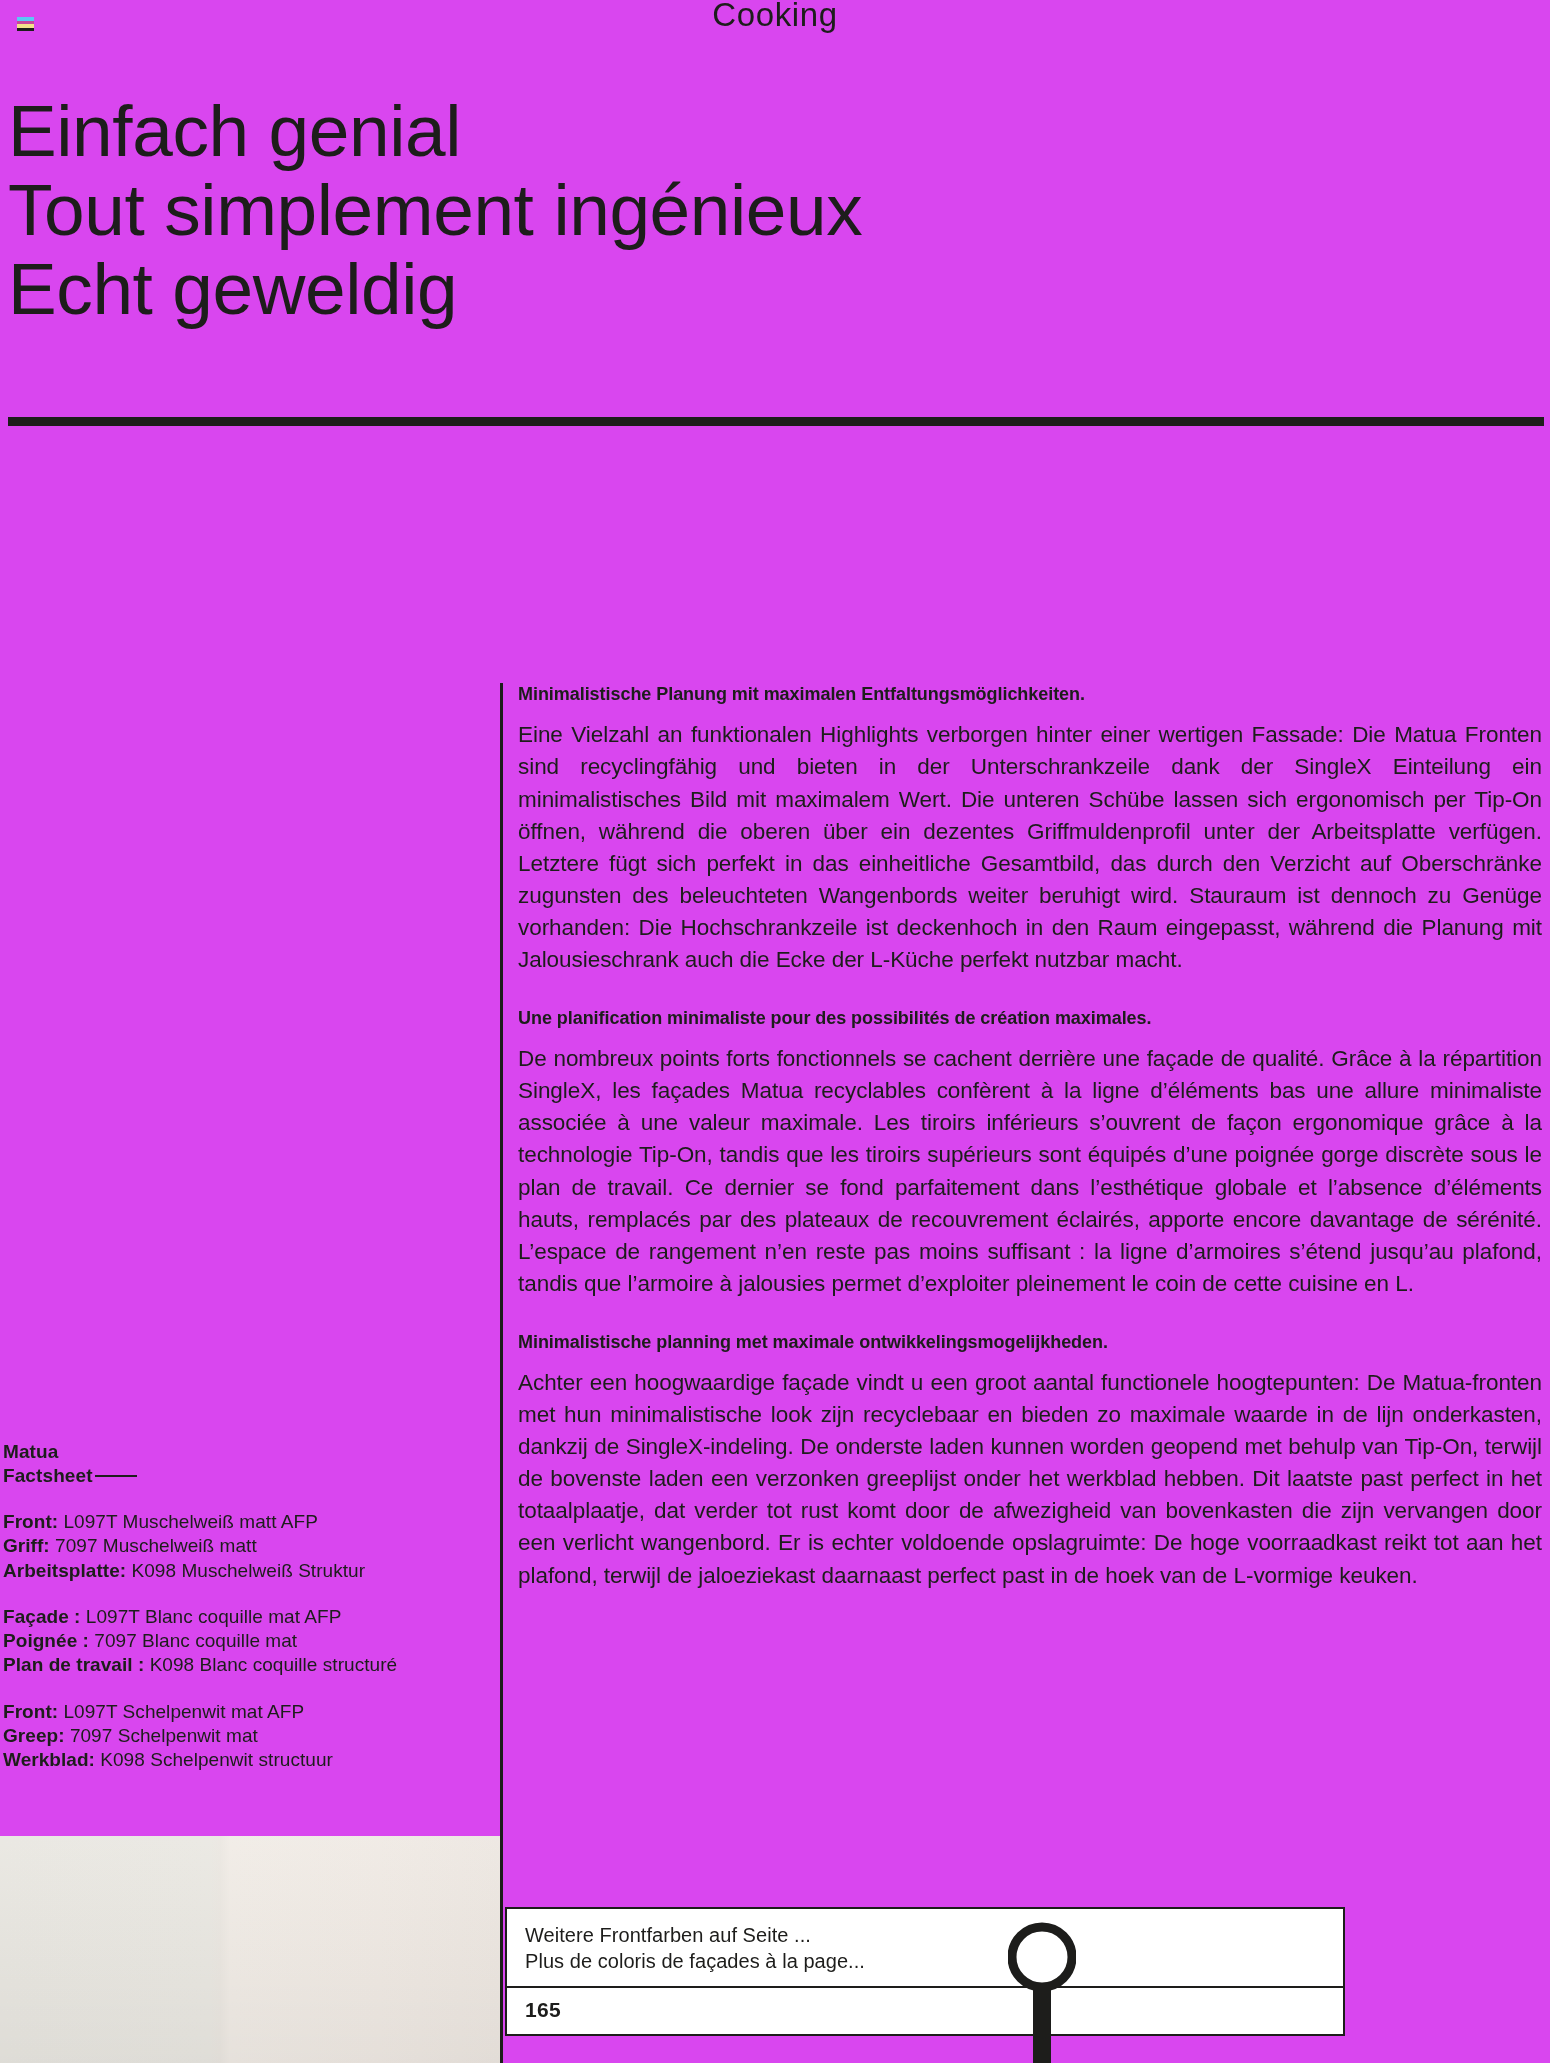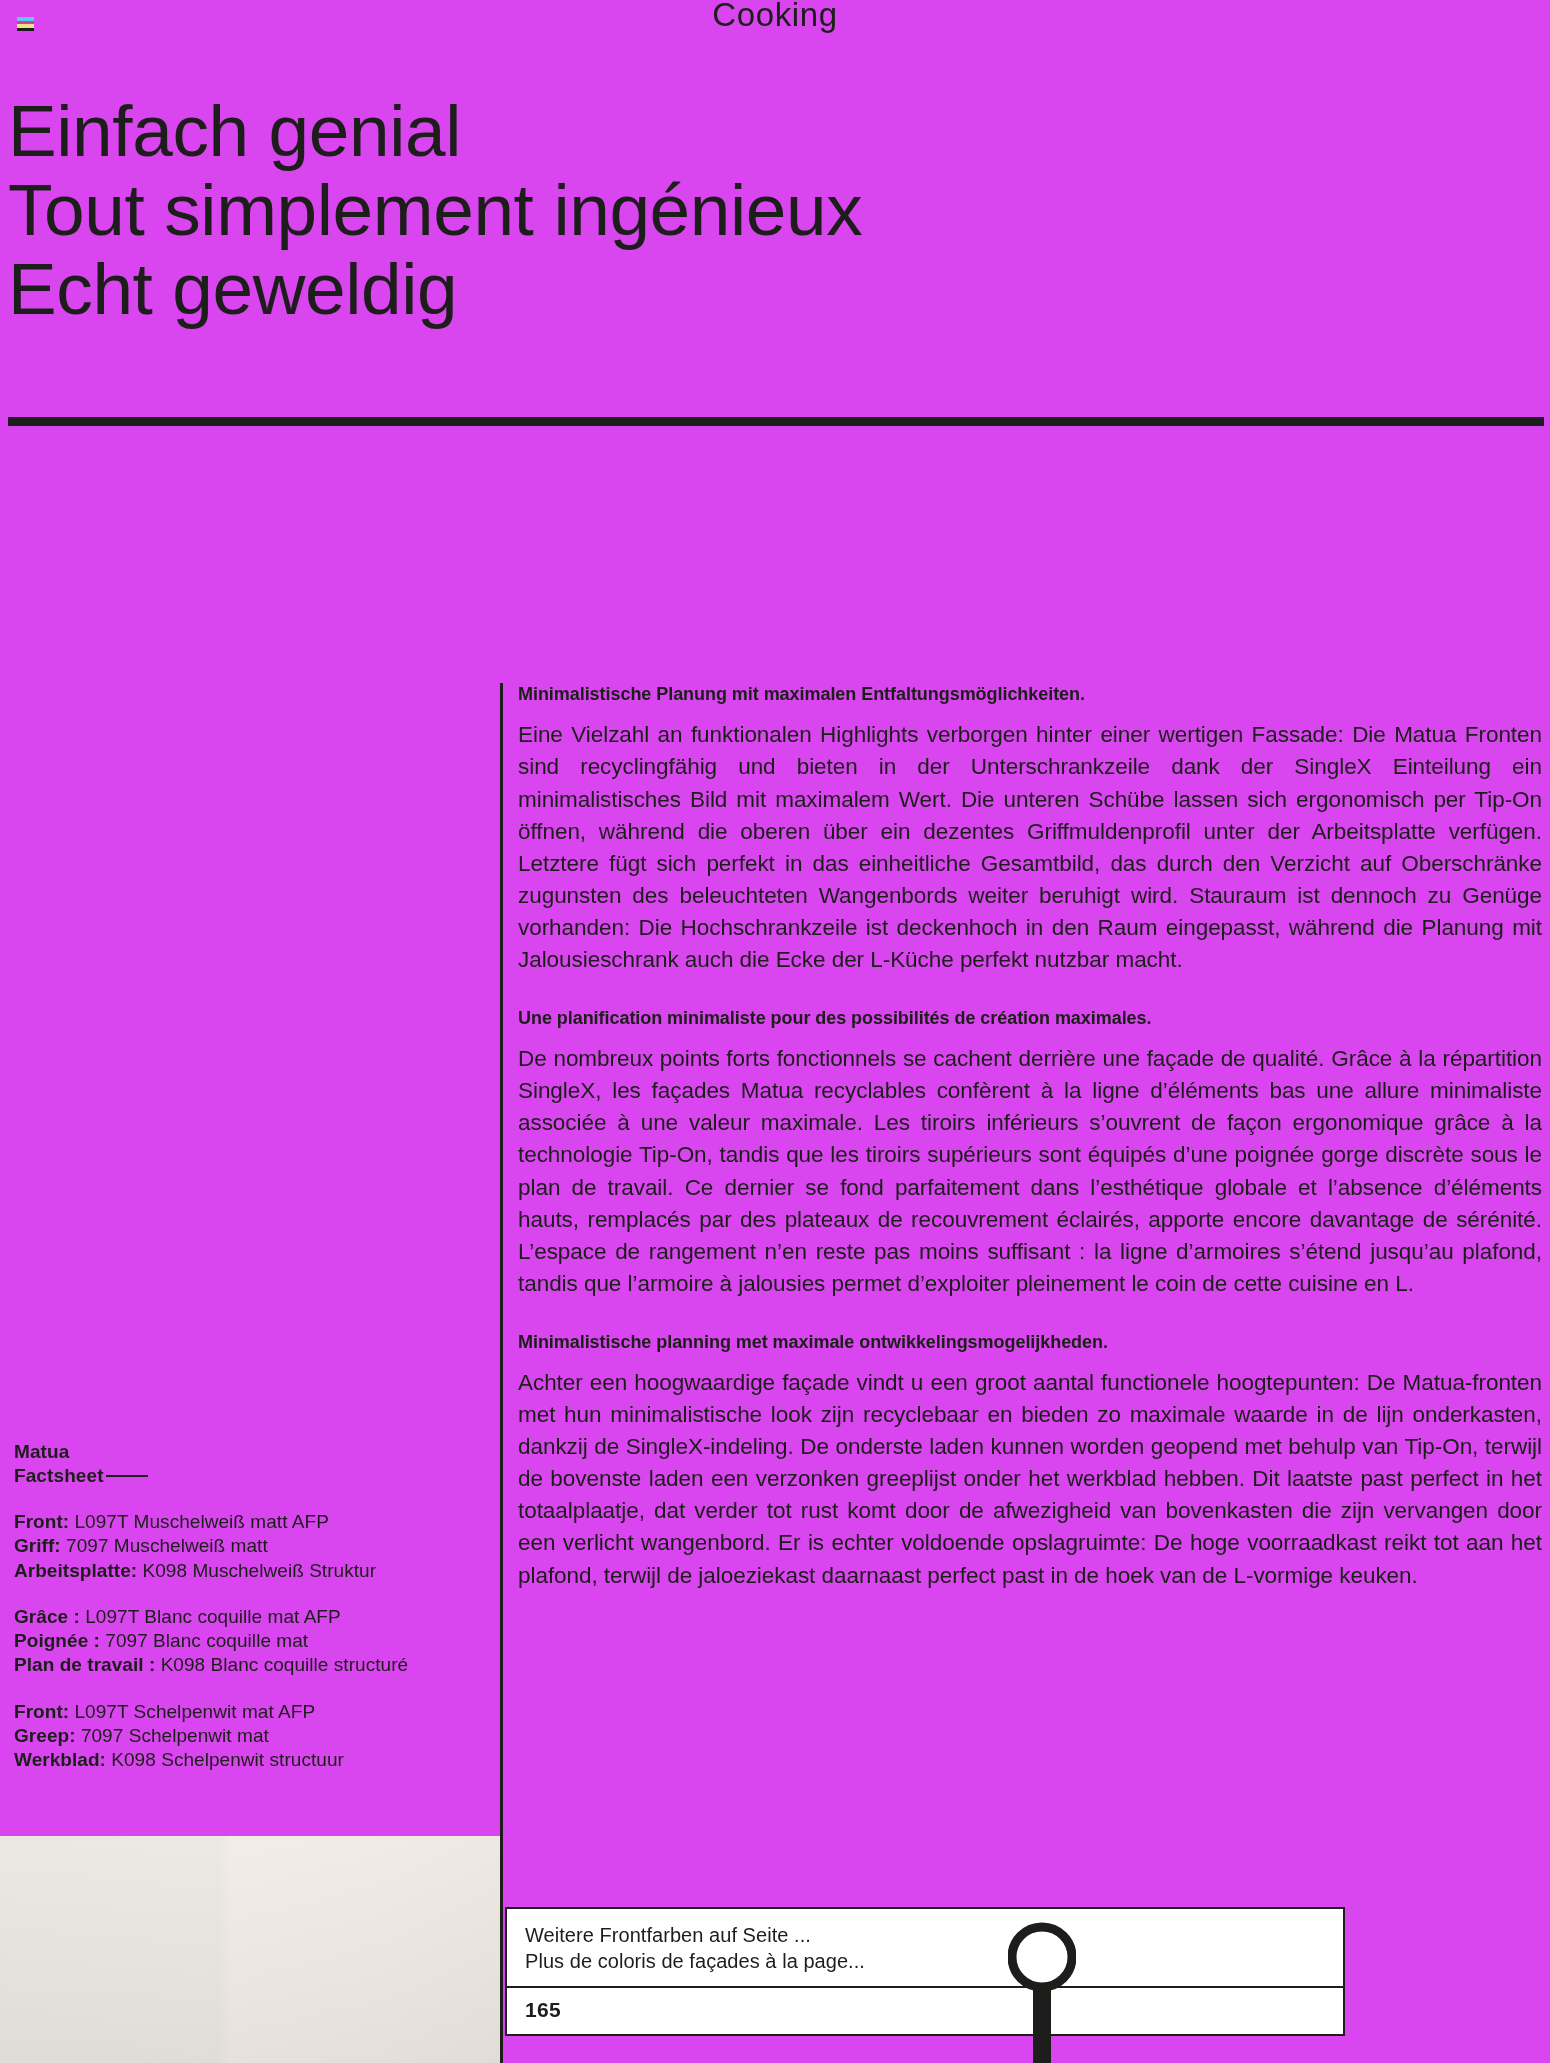--- a/index.html
+++ b/index.html
@@ -72,21 +72,21 @@
     left: 8px;
     top: 417px;
     width: 1536px;
     height: 9px;
     background: #1d1d1b;
   }
 
   
   .left-col {
     position: absolute;
-    left: 14px;
+    left: 3px;
     top: 1440px;
     width: 500px;
   }
 
   .fact-title {
     font-size: 19px;
     font-weight: 700;
     line-height: 1.26;
     letter-spacing: 0.1px;
     display: block;
@@ -240,21 +240,21 @@
       <span class="fact-dash"></span>
     </div>
 
     <div class="fact-group">
       <div><span class="lbl">Front:</span><span> L097T Muschelweiß matt AFP</span></div>
       <div><span class="lbl">Griff:</span><span> 7097 Muschelweiß matt</span></div>
       <div><span class="lbl">Arbeitsplatte:</span><span> K098 Muschelweiß Struktur</span></div>
     </div>
 
     <div class="fact-group">
-      <div><span class="lbl">Grâce :</span><span> L097T Blanc coquille mat AFP</span></div>
+      <div><span class="lbl">Façade :</span><span> L097T Blanc coquille mat AFP</span></div>
       <div><span class="lbl">Poignée :</span><span> 7097 Blanc coquille mat</span></div>
       <div><span class="lbl">Plan de travail :</span><span> K098 Blanc coquille structuré</span></div>
     </div>
 
     <div class="fact-group">
       <div><span class="lbl">Front:</span><span> L097T Schelpenwit mat AFP</span></div>
       <div><span class="lbl">Greep:</span><span> 7097 Schelpenwit mat</span></div>
       <div><span class="lbl">Werkblad:</span><span> K098 Schelpenwit structuur</span></div>
     </div>
   </div>

